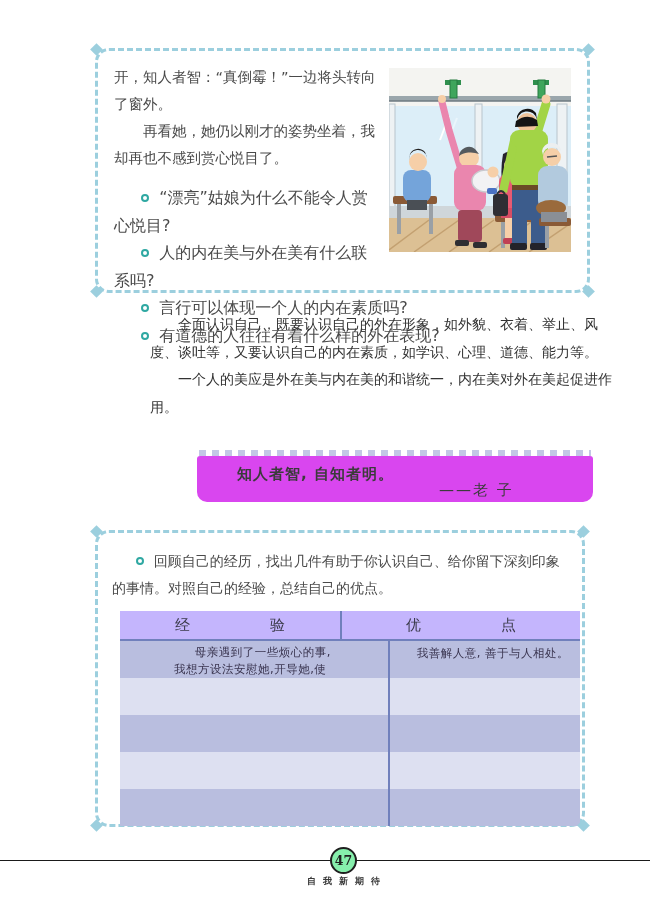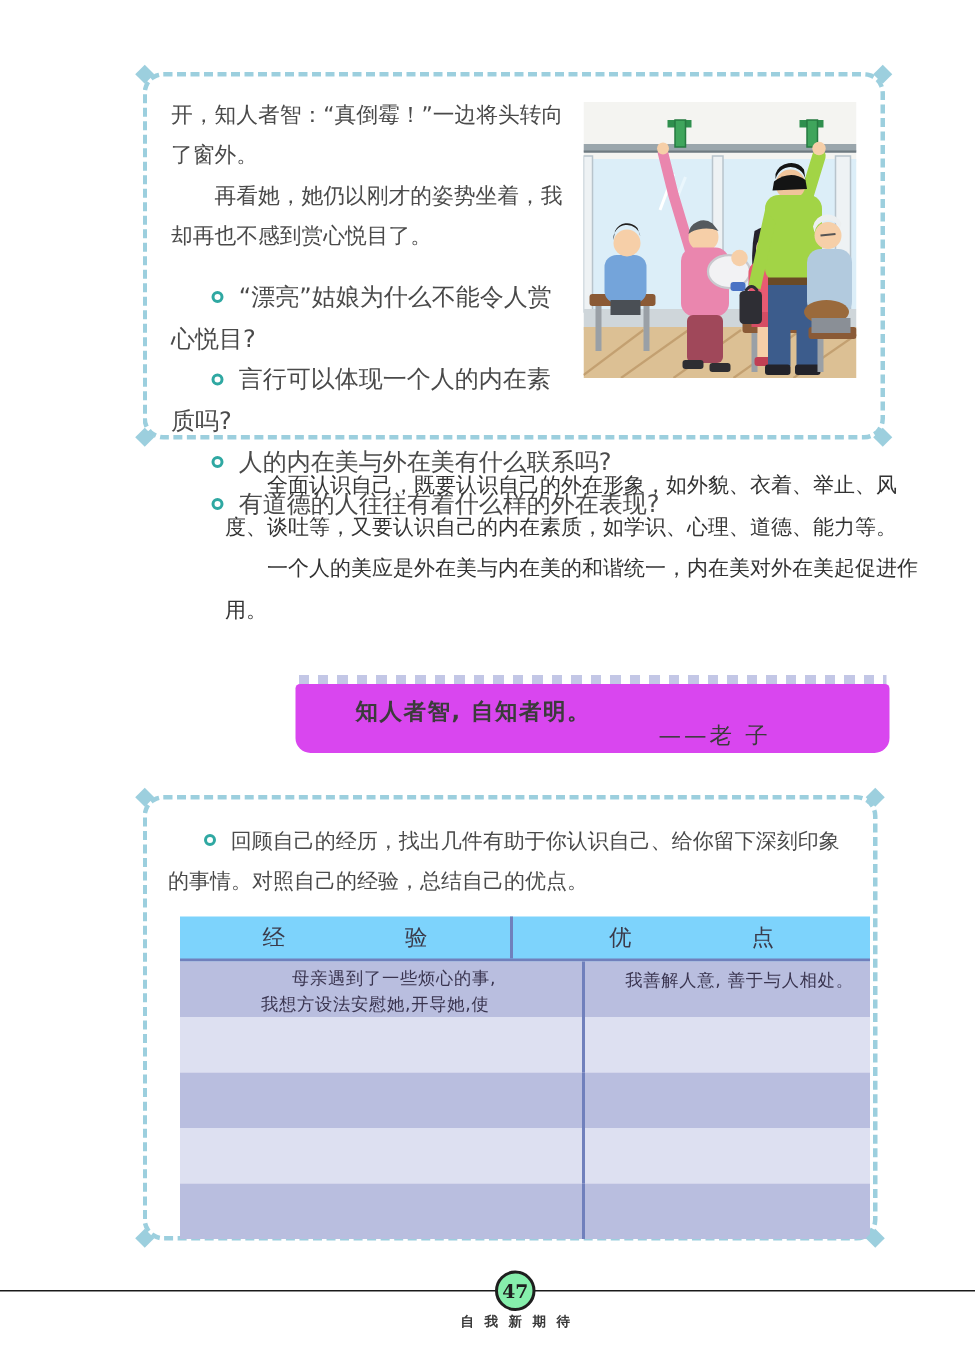--- a/index.html
+++ b/index.html
@@ -48,21 +48,21 @@
     background:repeating-linear-gradient(90deg, #c3c7e6 0 7px, transparent 7px 13px);
   }
   .quote { margin:0; padding:9px 0 0 40px; font-size:15px; font-weight:bold; color:#3b3b3b; letter-spacing:1px; }
   .attribution { position:absolute; left:242px; top:25px; font-size:15px; color:#3b3b3b; letter-spacing:2px; }
 
   
   .activity-box { left:95px; top:530px; width:490px; height:297px; padding:15px 12px 10px 12px; }
   .prompt { margin:0 2px; font-size:14px; line-height:26.5px; color:#4a4a4a; text-indent:1.7em; }
 
   .tbl { margin:10px 0 0 10px; width:460px; }
-  .tbl-header { display:flex; background:#7dd3fc; height:30px; border-bottom:2px solid #7080bc; }
+  .tbl-header { display:flex; background:#c4b5fd; height:30px; border-bottom:2px solid #7080bc; }
   .th { display:flex; align-items:center; justify-content:center; font-size:15px; color:#3a3a4a;
         letter-spacing:80px; text-indent:80px; white-space:nowrap; }
   .th-left { width:220px; }
   .th-right { width:240px; border-left:2px solid #7080bc; }
   .tbl-row { display:flex; height:37px; }
   .row-dark  { background:#b9bedf; }
   .row-light { background:#dde0f1; }
   .cell { overflow:hidden;margin-left:46px; }
   .cell-left  { width:220px; padding:3px 8px 0 8px; text-indent:1.8em; }
   .cell-right { width:240px; border-left:2px solid #7080bc; padding:4px 10px 0 10px; text-indent:1.5em; }
@@ -190,22 +190,22 @@
       </g>
     </svg>
 
     <div class="story-text">
       <p>开，知人者智：“真倒霉！”一边将头转向了窗外。</p>
       <p class="indent">再看她，她仍以刚才的姿势坐着，我却再也不感到赏心悦目了。</p>
     </div>
 
     <div class="questions">
       <p class="question"><span class="ring"></span><span>“漂亮”姑娘为什么不能令人赏心悦目?</span></p>
+      <p class="question"><span class="ring"></span><span>人的内在美与外在美有什么联系吗?</span></p>
       <p class="question"><span class="ring"></span><span>言行可以体现一个人的内在素质吗?</span></p>
-      <p class="question"><span class="ring"></span><span>人的内在美与外在美有什么联系吗?</span></p>
       <p class="question"><span class="ring"></span><span>有道德的人往往有着什么样的外在表现?</span></p>
     </div>
   </div>
 
   <div class="body-text">
     <p>全面认识自己，既要认识自己的外在形象，如外貌、衣着、举止、风度、谈吐等，又要认识自己的内在素质，如学识、心理、道德、能力等。</p>
     <p>一个人的美应是外在美与内在美的和谐统一，内在美对外在美起促进作用。</p>
   </div>
 
   <div class="quote-box">

